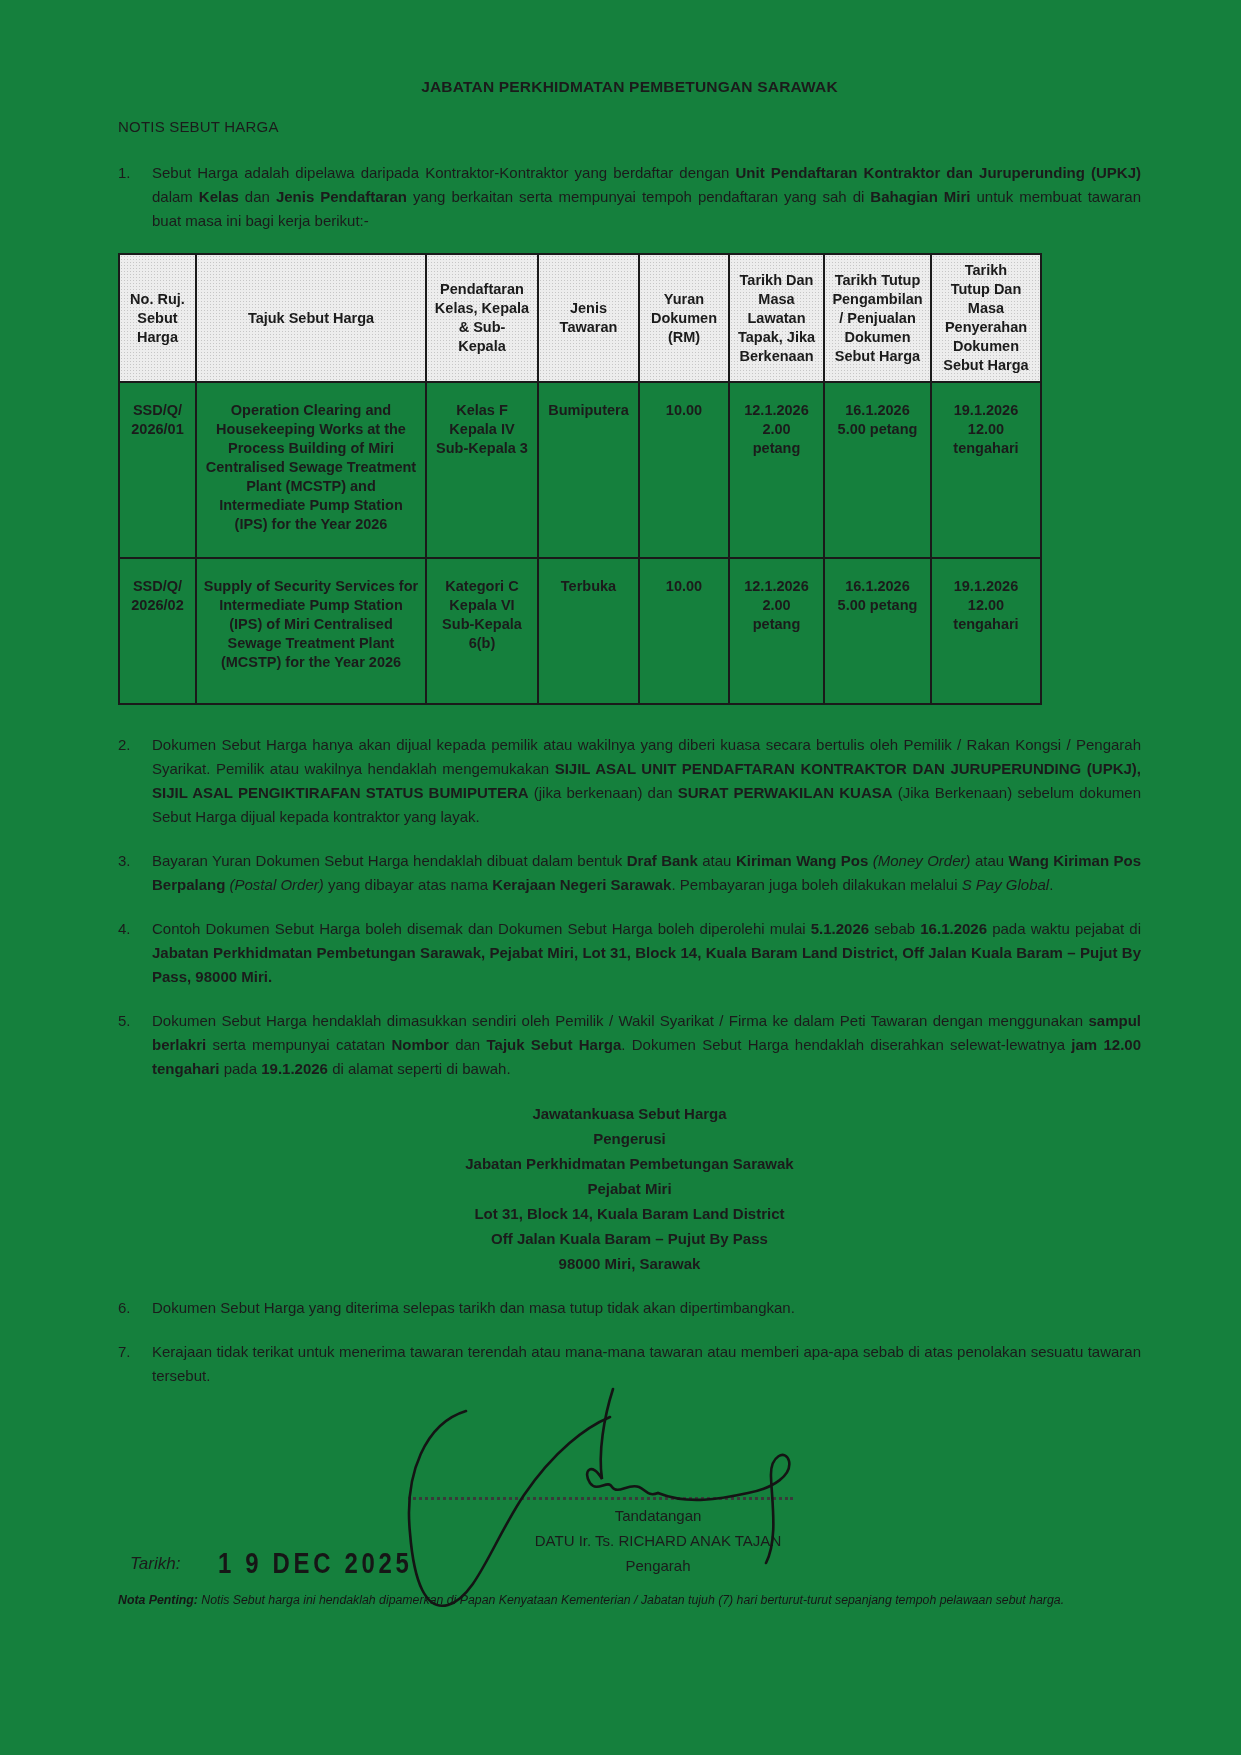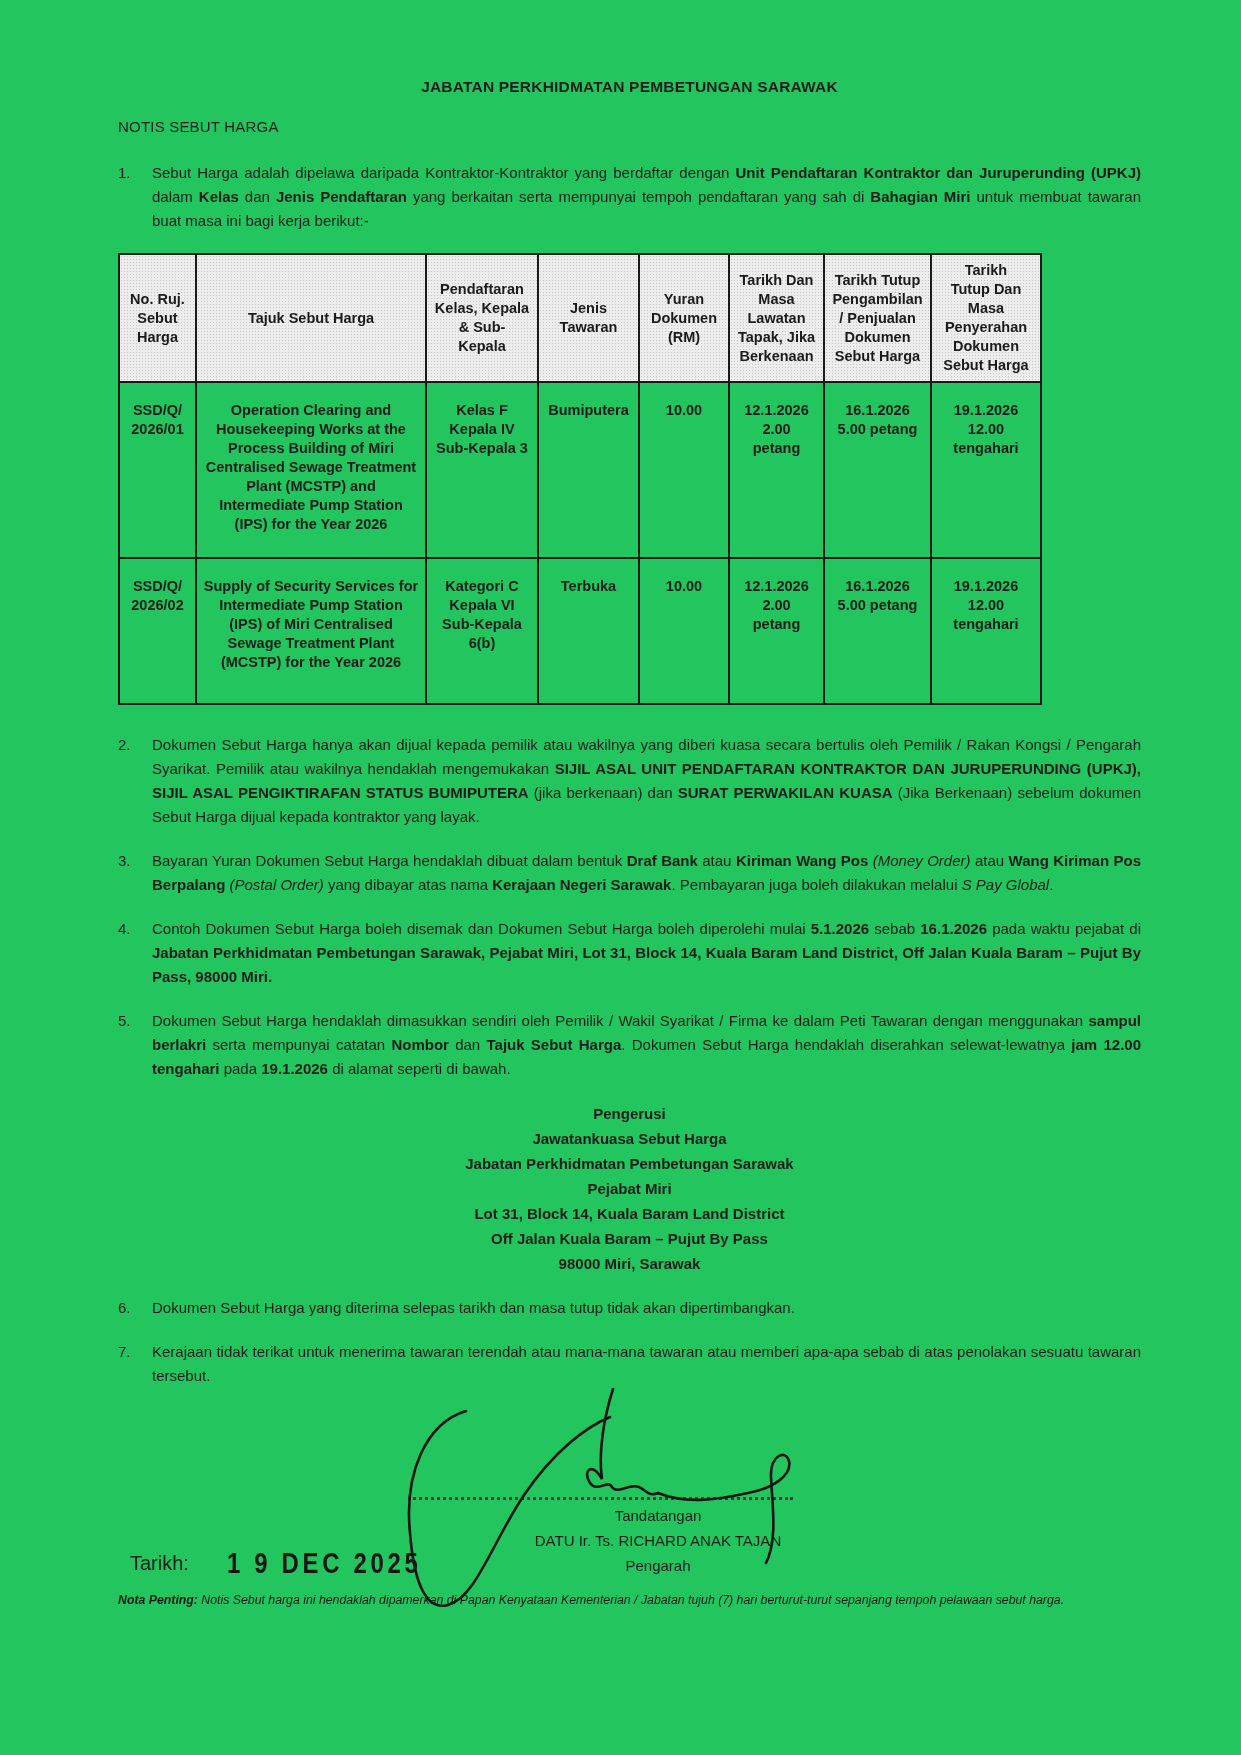--- a/index.html
+++ b/index.html
@@ -1,21 +1,21 @@
 <!DOCTYPE html>
 <html><head>
 <meta charset="utf-8">
 <style>
   html,body{margin:0;padding:0;background:#ffffff;}
   .page{
     position:relative;
     width:1241px;height:1755px;
     box-sizing:border-box;
     padding:78px 100px 0 118px;
-    background:#22c55e;
+    background:#15803d;
     font-family:"Liberation Sans","DejaVu Sans",sans-serif;
     color:#1b1b1b;
     overflow:hidden;
   }
   .doc-title{font-size:15.5px;font-weight:bold;text-align:center;margin:0 0 22px 0;letter-spacing:.2px;}
   .doc-subtitle{font-size:15px;font-weight:normal;margin:0 0 26px 0;letter-spacing:.2px;}
   .note-item{display:flex;margin:0 0 20px 0;font-size:15px;line-height:24px;}
   .note-item .num{width:34px;flex:none;}
   .note-item .body{flex:1;text-align:justify;}
   .bi{font-style:italic;font-weight:normal;}
@@ -48,21 +48,21 @@
   table.qt td{vertical-align:top;padding-top:18px;}
   table.qt tr.r1 td{height:150px;}
   table.qt tr.r2 td{height:120px;}
   .address{margin:4px 0 20px 0;text-align:center;font-weight:bold;font-size:15px;line-height:25px;}
   .sig-wrap{position:absolute;left:408px;top:1497px;width:385px;}
   .sig-line{border-top:3px dotted #3a3a3a;width:100%;}
   .sig-text{padding-left:115px;text-align:center;font-size:15px;line-height:25px;margin-top:3px;}
   .sig-svg{position:absolute;left:-12px;top:-114px;width:430px;height:238px;}
   .sig-svg path{fill:none;stroke:#141414;stroke-width:2.6;stroke-linecap:round;}
   .date-row{position:absolute;left:130px;top:1548px;display:flex;align-items:center;}
-  .date-label{font-size:20px;}
+  .date-label{font-size:17px;font-style:italic;}
   .date-stamp{
     margin-left:38px;font-weight:bold;font-size:26px;letter-spacing:4px;
     transform:scale(.92,1.12);transform-origin:left center;color:#161616;
   }
   .footer-note{position:absolute;left:118px;top:1592px;width:1020px;font-size:12.3px;font-style:italic;line-height:16px;color:#161616;}
   .footer-note .lead{font-weight:bold;}
 </style>
 </head>
 <body>
 
@@ -175,22 +175,22 @@
     <span class="num">4.</span>
     <p class="body" style="margin:0"><span>Contoh Dokumen Sebut Harga boleh disemak dan Dokumen Sebut Harga boleh diperolehi mulai </span><b>5.1.2026</b><span> sebab </span><b>16.1.2026</b><span> pada waktu pejabat di </span><b>Jabatan Perkhidmatan Pembetungan Sarawak, Pejabat Miri, Lot 31, Block 14, Kuala Baram Land District, Off Jalan Kuala Baram – Pujut By Pass, 98000 Miri.</b></p>
   </div>
 
   <div class="note-item">
     <span class="num">5.</span>
     <p class="body" style="margin:0"><span>Dokumen Sebut Harga hendaklah dimasukkan sendiri oleh Pemilik / Wakil Syarikat / Firma ke dalam Peti Tawaran dengan menggunakan </span><b>sampul berlakri</b><span> serta mempunyai catatan </span><b>Nombor</b><span> dan </span><b>Tajuk Sebut Harga</b><span>. Dokumen Sebut Harga hendaklah diserahkan selewat-lewatnya </span><b>jam 12.00 tengahari</b><span> pada </span><b>19.1.2026</b><span> di alamat seperti di bawah.</span></p>
   </div>
 
   <div class="address">
+    <div>Jawatankuasa Sebut Harga</div>
     <div>Pengerusi</div>
-    <div>Jawatankuasa Sebut Harga</div>
     <div>Jabatan Perkhidmatan Pembetungan Sarawak</div>
     <div>Pejabat Miri</div>
     <div>Lot 31, Block 14, Kuala Baram Land District</div>
     <div>Off Jalan Kuala Baram – Pujut By Pass</div>
     <div>98000 Miri, Sarawak</div>
   </div>
 
   <div class="note-item">
     <span class="num">6.</span>
     <p class="body" style="margin:0"><span>Dokumen Sebut Harga yang diterima selepas tarikh dan masa tutup tidak akan dipertimbangkan.</span></p>

